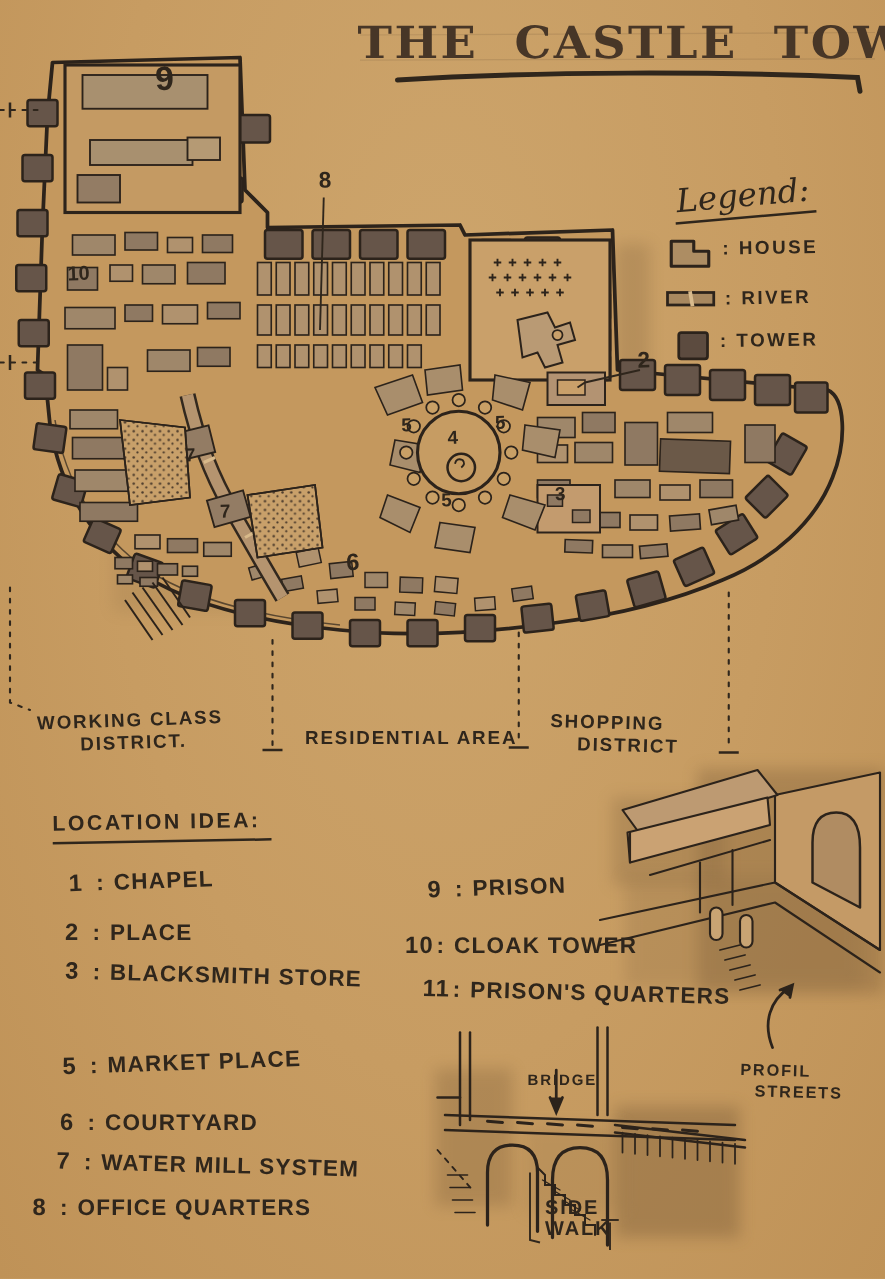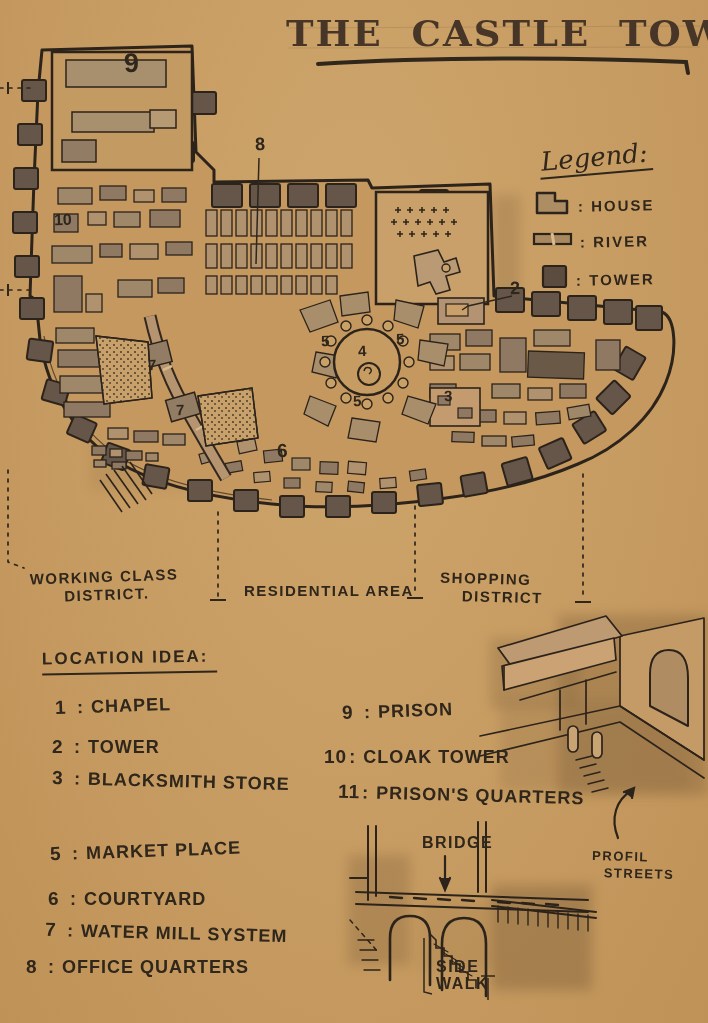--- a/index.html
+++ b/index.html
@@ -7,21 +7,21 @@
         background:radial-gradient(ellipse at 50% 28%, #cda56c 0%, #c79c62 55%, #bf9257 100%);
         font-family:"Liberation Sans", sans-serif;color:#2f261c;}
   #art{position:absolute;left:0;top:0;}
   .abs{position:absolute;}
   .title{left:286px;top:12px;width:420px;font-family:"DejaVu Serif", serif;
          font-weight:bold;font-size:37px;letter-spacing:2px;word-spacing:14px;
          color:#473627;transform:scaleY(.96);white-space:nowrap;}
   .legend-head{left:539px;top:142px;font-family:"DejaVu Serif", serif;font-style:italic;
          font-size:26px;transform:rotate(-5deg);border-bottom:2px solid #2f261c;
          padding:0 4px 1px 2px;color:#2f261c;}
-  .lrow{display:flex;align-items:center;gap:6px;}
+  .lrow{display:flex;align-items:flex-start;gap:6px;}
   .llabel{font-size:15px;letter-spacing:2px;font-weight:bold;transform:rotate(-1deg);}
   .mk{position:absolute;font-weight:bold;color:#2f261c;transform:rotate(-2deg);}
   .dlabel{font-size:15px;letter-spacing:1.5px;font-weight:bold;line-height:18px;}
   .loc-head{left:42px;top:648px;font-size:17px;letter-spacing:2px;font-weight:bold;
          border-bottom:2.5px solid #2f261c;padding:0 8px 4px 0;transform:rotate(-1deg);}
   .loc{position:absolute;font-size:18px;letter-spacing:1px;font-weight:bold;white-space:nowrap;}
   .loc .ln{display:inline-block;min-width:20px;font-size:19px;}
   .loc .sep{margin:0 7px 0 2px;}
   .sk{font-size:13px;letter-spacing:1.5px;font-weight:bold;line-height:17px;}
   .rot1{transform:rotate(-2deg);} .rot2{transform:rotate(1.5deg);}
@@ -443,21 +443,21 @@
 <div class="abs dlabel rot2" style="left:440px;top:570px">
   <div>SHOPPING</div>
   <div style="margin-left:22px">DISTRICT</div>
 </div>
 
 <div class="abs loc-head">LOCATION IDEA:</div>
 
 <div class="loc rot1" style="left:55px;top:695px">
   <span class="ln">1</span><span class="sep">:</span><span>CHAPEL</span></div>
 <div class="loc" style="left:52px;top:736px">
-  <span class="ln">2</span><span class="sep">:</span><span>TOWER</span></div>
+  <span class="ln">2</span><span class="sep">:</span><span>PLACE</span></div>
 <div class="loc rot2" style="left:52px;top:770px">
   <span class="ln">3</span><span class="sep">:</span><span>BLACKSMITH STORE</span></div>
 <div class="loc rot1" style="left:50px;top:840px">
   <span class="ln">5</span><span class="sep">:</span><span>MARKET PLACE</span></div>
 <div class="loc" style="left:48px;top:888px">
   <span class="ln">6</span><span class="sep">:</span><span>COURTYARD</span></div>
 <div class="loc rot2" style="left:45px;top:922px">
   <span class="ln">7</span><span class="sep">:</span><span>WATER MILL SYSTEM</span></div>
 <div class="loc" style="left:26px;top:956px">
   <span class="ln">8</span><span class="sep">:</span><span>OFFICE QUARTERS</span></div>
@@ -466,19 +466,19 @@
   <span class="ln">9</span><span class="sep">:</span><span>PRISON</span></div>
 <div class="loc" style="left:324px;top:746px">
   <span class="ln">10</span><span class="sep">:</span><span>CLOAK TOWER</span></div>
 <div class="loc rot2" style="left:338px;top:784px">
   <span class="ln">11</span><span class="sep">:</span><span>PRISON'S QUARTERS</span></div>
 
 <div class="abs sk rot2" style="left:592px;top:848px">
   <div>PROFIL</div>
   <div style="margin-left:12px">STREETS</div>
 </div>
-<div class="abs sk" style="left:422px;top:834px;font-size:16px">BRIDGE</div>
+<div class="abs sk" style="left:422px;top:856px;font-size:12px">BRIDGE</div>
 <div class="abs sk" style="left:436px;top:958px;font-size:16px">
   <div>SIDE</div>
   <div>WALK</div>
 </div>
 
 </div>
 
 </body></html>

